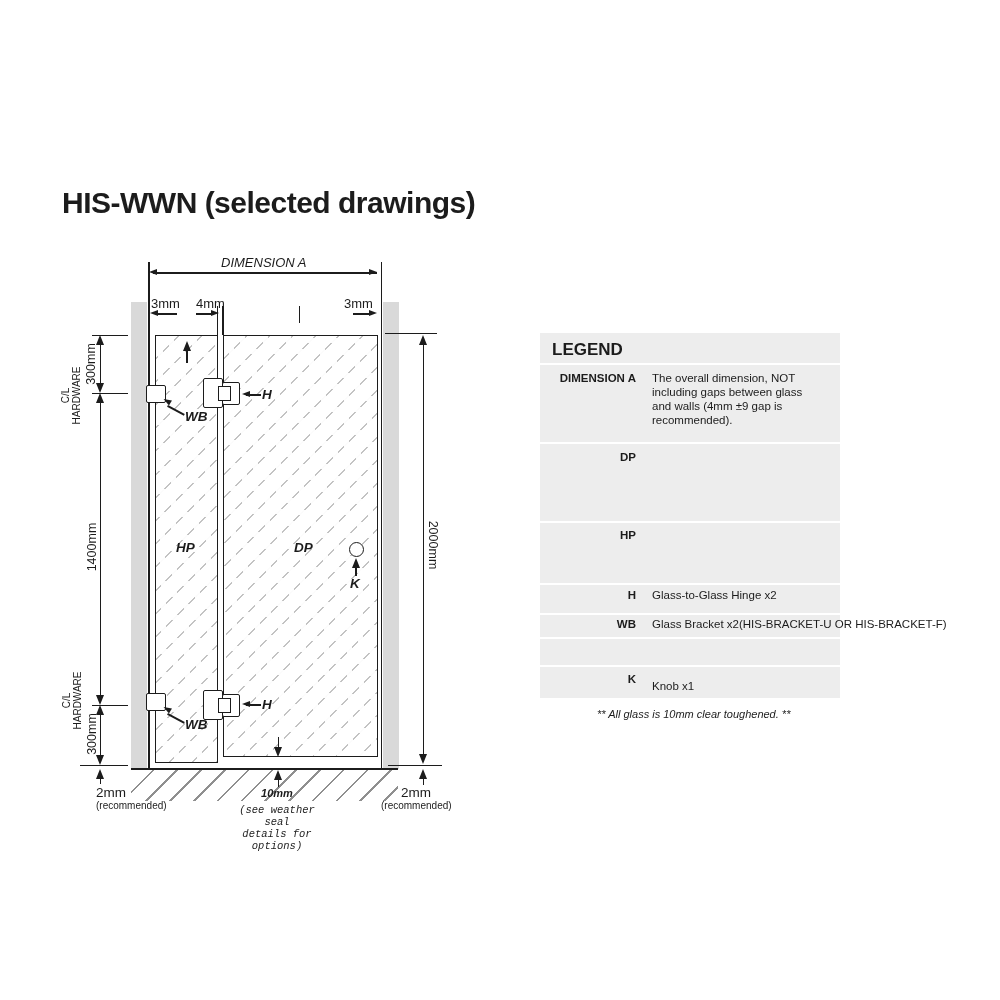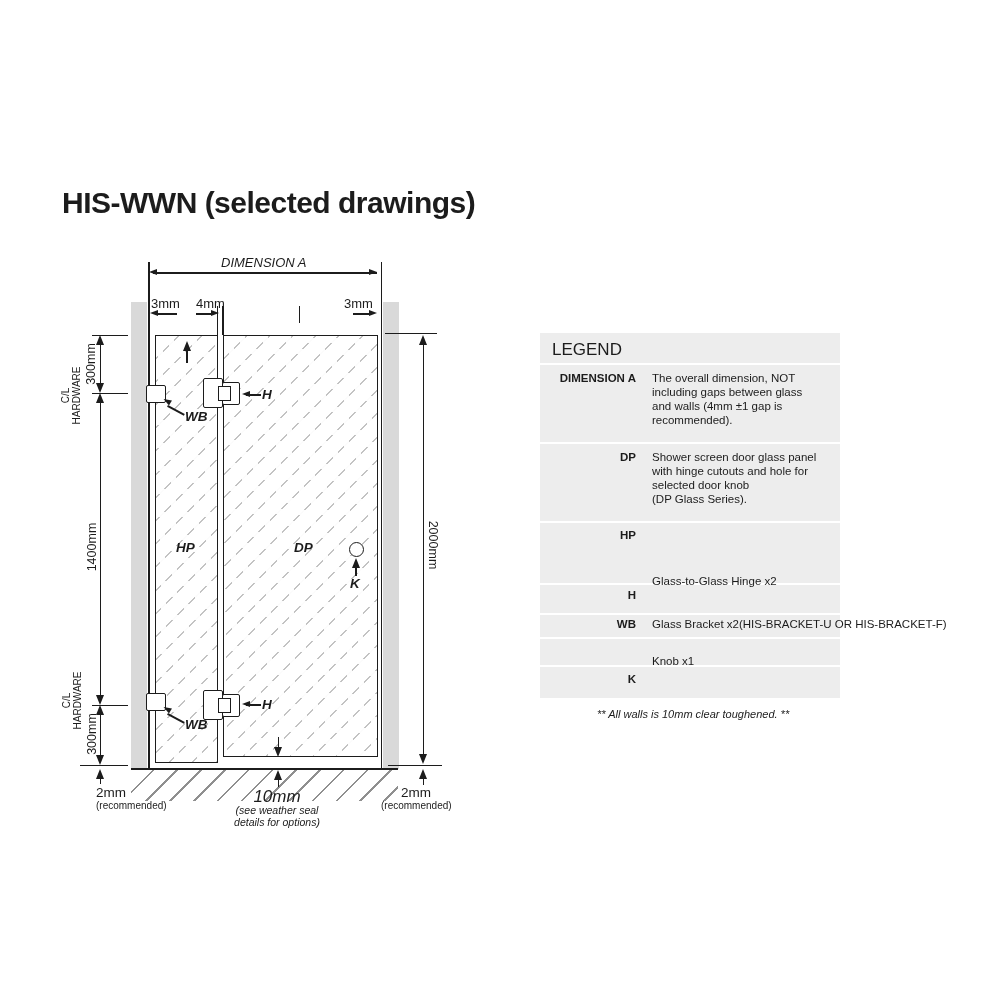--- a/index.html
+++ b/index.html
@@ -115,22 +115,22 @@
     <div class="vline" style="left:422.5px;top:772px;height:13px;"></div>
     <div class="ah ah-up" style="left:419px;top:769px;"></div>
 
     <div class="vline" style="left:277.5px;top:737px;height:12px;"></div>
     <div class="ah ah-down" style="left:274px;top:747px;"></div>
     <div class="vline" style="left:277.5px;top:773px;height:14px;"></div>
     <div class="ah ah-up" style="left:274px;top:770px;"></div>
 
     <div class="lbl" style="left:96px;top:785px;font-size:13.5px;">2mm</div>
     <div class="lbl small" style="left:96px;top:800px;">(recommended)</div>
-    <div class="lbl lbl-it" style="left:232px;top:787px;width:90px;text-align:center;font-size:17px;">10mm</div>
-    <div class="lbl lbl-it pre" style="left:227px;top:804px;width:100px;text-align:center;font-size:10.5px;line-height:12px;white-space:pre-line;">(see weather seal
+    <div class="lbl lbl-it" style="left:232px;top:787px;width:90px;text-align:center;font-size:11px;font-weight:bold;">10mm</div>
+    <div class="lbl lbl-it pre" style="left:227px;top:804px;width:100px;text-align:center;font-size:10.5px;line-height:12px;white-space:pre-line;font-family:Liberation Mono, monospace;">(see weather seal
 details for options)</div>
     <div class="lbl" style="left:401px;top:785px;font-size:13.5px;">2mm</div>
     <div class="lbl small" style="left:381px;top:800px;">(recommended)</div>
 
     <div class="hw" style="left:203px;top:378px;width:20px;height:30px;"></div>
     <div class="hw" style="left:222px;top:382px;width:18px;height:23px;"></div>
     <div class="hw" style="left:218px;top:386px;width:13px;height:15px;border-radius:0;"></div>
     <div class="hw" style="left:203px;top:690px;width:20px;height:30px;"></div>
     <div class="hw" style="left:222px;top:694px;width:18px;height:23px;"></div>
     <div class="hw" style="left:218px;top:698px;width:13px;height:15px;border-radius:0;"></div>
@@ -158,51 +158,47 @@
     <div class="abs" style="left:349px;top:542px;width:13px;height:13px;border:1.8px solid #1c1c1c;border-radius:50%;background:#fff;"></div>
     <div class="vline" style="left:355px;top:561px;height:15px;"></div>
     <div class="ah ah-up" style="left:352px;top:558px;"></div>
     <div class="lbl lbl-bi" style="left:350px;top:576px;">K</div>
 
     <div class="vline" style="left:186px;top:347px;height:16px;"></div>
     <div class="ah ah-up" style="left:183px;top:341px;"></div>
   </div>
 
   <div class="legend-box">
-    <div class="abs" style="left:12px;top:7px;font-size:17px;font-weight:normal;">LEGEND</div>
+    <div class="abs" style="left:12px;top:7px;font-size:17px;font-weight:bold;">LEGEND</div>
     <div class="lg-div" style="top:30px;"></div>
     <div class="lg-div" style="top:109px;"></div>
     <div class="lg-div" style="top:188px;"></div>
     <div class="lg-div" style="top:250px;"></div>
     <div class="lg-div" style="top:280px;"></div>
     <div class="lg-div" style="top:304px;"></div>
     <div class="lg-div" style="top:332px;"></div>
 
     <div class="lg-term" style="top:38px;">DIMENSION A</div>
     <div class="lg-desc" style="top:38px;">The overall dimension, NOT
 including gaps between glass
-and walls (4mm ±1 gap is
+and walls (4mm ±9 gap is
 recommended).</div>
 
     <div class="lg-term" style="top:117px;">DP</div>
-    <div class="lg-desc" style="top:117px;">Shower screen door glass panel
-with hinge cutouts and hole for
-selected door knob
-(DP Glass Series).</div>
 
     <div class="lg-term" style="top:195px;">HP</div>
 
     <div class="lg-term" style="top:255px;">H</div>
-    <div class="lg-desc" style="top:241px;">Glass-to-Glass Hinge x2</div>
+    <div class="lg-desc" style="top:255px;">Glass-to-Glass Hinge x2</div>
 
     <div class="lg-term" style="top:284px;">WB</div>
     <div class="lg-desc" style="top:284px;">Glass Bracket x2(HIS-BRACKET-U OR HIS-BRACKET-F)</div>
 
     <div class="lg-term" style="top:312px;"></div>
     <div class="lg-desc" style="top:312px;"></div>
 
     <div class="lg-term" style="top:339px;">K</div>
-    <div class="lg-desc" style="top:321px;">Knob x1</div>
+    <div class="lg-desc" style="top:346px;">Knob x1</div>
   </div>
 
-  <div class="lbl lbl-it" style="left:597px;top:708px;font-size:11px;">** All walls is 10mm clear toughened. **</div>
+  <div class="lbl lbl-it" style="left:597px;top:708px;font-size:11px;">** All glass is 10mm clear toughened. **</div>
 
 </div>
 
 </body></html>

